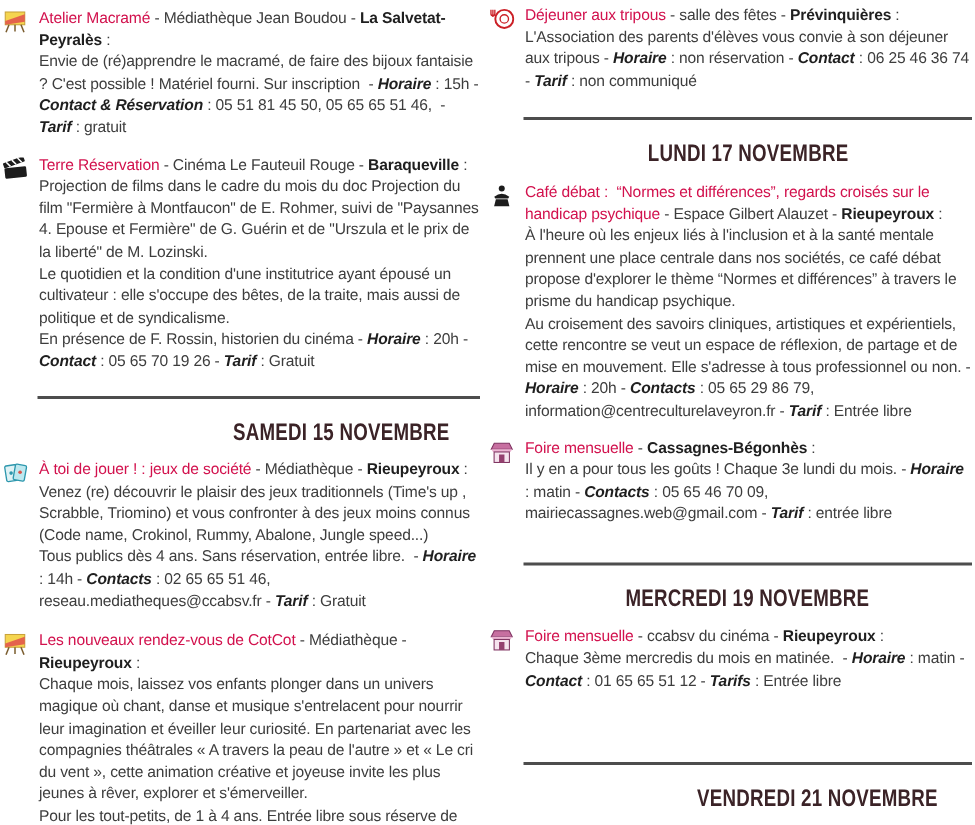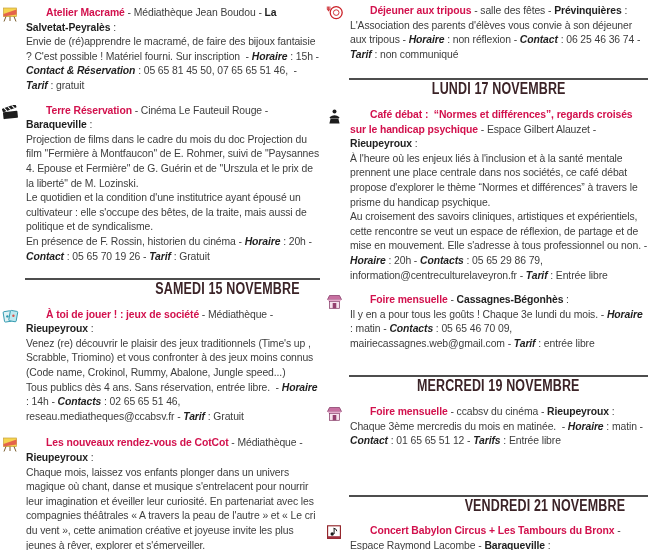--- a/index.html
+++ b/index.html
@@ -18,26 +18,26 @@
     font-size:10.4px;line-height:14.6px;
   }
   .page{display:flex;width:650px;}
   .col{display:flex;flex-direction:column;}
   .col-left{width:322px;padding:6px 2px 0 2px;}
   .col-right{width:328px;padding:4px 2px 0 4px;}
   .event{display:flex;align-items:flex-start;margin-bottom:10px;}
   .icon{flex:0 0 24px;padding-top:1px;}
   .icon svg{display:block;}
   .event-text{flex:1;margin:0;white-space:pre-wrap;letter-spacing:-0.1px;}
-  .seg-title{color:var(--title-red);font-weight:bold;margin-left:20px;}
+  .seg-title{color:var(--title-red);font-weight:normal;}
   .seg-b{color:var(--bold-col);font-weight:bold;}
   .seg-bi{color:var(--bold-col);font-weight:bold;font-style:italic;}
   .date-block{
     border-top:2px solid var(--rule-col);
-    margin-left:23px;margin-bottom:9px;padding-top:0;
+    margin-left:23px;margin-bottom:9px;padding-top:14px;
     text-align:center;
   }
   .date-label{
     display:inline-block;
     font-weight:bold;font-size:16px;line-height:17px;
     color:var(--header-col);
     transform:scaleX(0.78);transform-origin:center;
     letter-spacing:0.2px;white-space:nowrap;
   }
 </style>
@@ -52,21 +52,21 @@
       <span class="icon">
         <svg width="17" height="15" viewBox="0 0 17 15">
           <rect x="1.5" y="1" width="13" height="8.5" fill="#f5d54f" stroke="#c9a23a" stroke-width="0.7"></rect>
           <path d="M1.5 7 L14.5 2.5 L14.5 7.5 L1.5 9.5 Z" fill="#e2574b" opacity="0.9"></path>
           <line x1="8" y1="9.5" x2="8" y2="14" stroke="#7a5c2e" stroke-width="1"></line>
           <line x1="4" y1="9.5" x2="2" y2="14.5" stroke="#7a5c2e" stroke-width="1"></line>
           <line x1="12" y1="9.5" x2="14" y2="14.5" stroke="#7a5c2e" stroke-width="1"></line>
         </svg>
       </span>
       <p class="event-text"><span class="seg-title">Atelier Macramé</span><span> - Médiathèque Jean Boudou - </span><span class="seg-b">La Salvetat-Peyralès</span><span> :
-Envie de (ré)apprendre le macramé, de faire des bijoux fantaisie ? C'est possible ! Matériel fourni. Sur inscription  - </span><span class="seg-bi">Horaire</span><span> : 15h - </span><span class="seg-bi">Contact &amp; Réservation</span><span> : 05 65 81 45 50, 07 65 65 51 46,  - </span><span class="seg-bi">Tarif</span><span> : gratuit</span></p>
+Envie de (ré)apprendre le macramé, de faire des bijoux fantaisie ? C'est possible ! Matériel fourni. Sur inscription  - </span><span class="seg-bi">Horaire</span><span> : 15h - </span><span class="seg-bi">Contact &amp; Réservation</span><span> : 05 51 81 45 50, 05 65 65 51 46,  - </span><span class="seg-bi">Tarif</span><span> : gratuit</span></p>
     </div>
 
 
     <div class="event">
       <span class="icon">
         <svg width="17" height="15" viewBox="0 0 17 15">
           <g transform="rotate(-6 8 8)">
             <rect x="1" y="6.5" width="14.5" height="7" rx="0.8" fill="#1c1c1c"></rect>
             <g transform="rotate(-14 2 6)">
               <rect x="1" y="2.8" width="14.5" height="3.6" rx="0.6" fill="#1c1c1c"></rect>
@@ -120,21 +120,21 @@
 
     <div class="event">
       <span class="icon">
         <svg width="17" height="15" viewBox="0 0 17 15">
           <path d="M2.6 1.5 v4.8 M1.3 1.5 v2.6 M3.9 1.5 v2.6 M1.3 4.1 a1.3 1.3 0 0 0 2.6 0" stroke="#cb2027" stroke-width="0.9" fill="none"></path>
           <circle cx="10.2" cy="7.6" r="6" fill="none" stroke="#cb2027" stroke-width="1.3"></circle>
           <circle cx="10.2" cy="7.6" r="2.8" fill="none" stroke="#cb2027" stroke-width="0.9"></circle>
         </svg>
       </span>
       <p class="event-text"><span class="seg-title">Déjeuner aux tripous</span><span> - salle des fêtes - </span><span class="seg-b">Prévinquières</span><span> :
-L'Association des parents d'élèves vous convie à son déjeuner aux tripous - </span><span class="seg-bi">Horaire</span><span> : non réflexion - </span><span class="seg-bi">Contact</span><span> : 06 25 46 36 74 - </span><span class="seg-bi">Tarif</span><span> : non communiqué</span></p>
+L'Association des parents d'élèves vous convie à son déjeuner aux tripous - </span><span class="seg-bi">Horaire</span><span> : non réservation - </span><span class="seg-bi">Contact</span><span> : 06 25 46 36 74 - </span><span class="seg-bi">Tarif</span><span> : non communiqué</span></p>
     </div>
 
     <div class="date-block" style="margin-top:6px;">
       <span class="date-label">LUNDI 17 NOVEMBRE</span>
     </div>
 
     <div class="event">
       <span class="icon">
         <svg width="17" height="15" viewBox="0 0 17 15">
           <circle cx="8.5" cy="2.6" r="2" fill="#1c1c1c"></circle>

